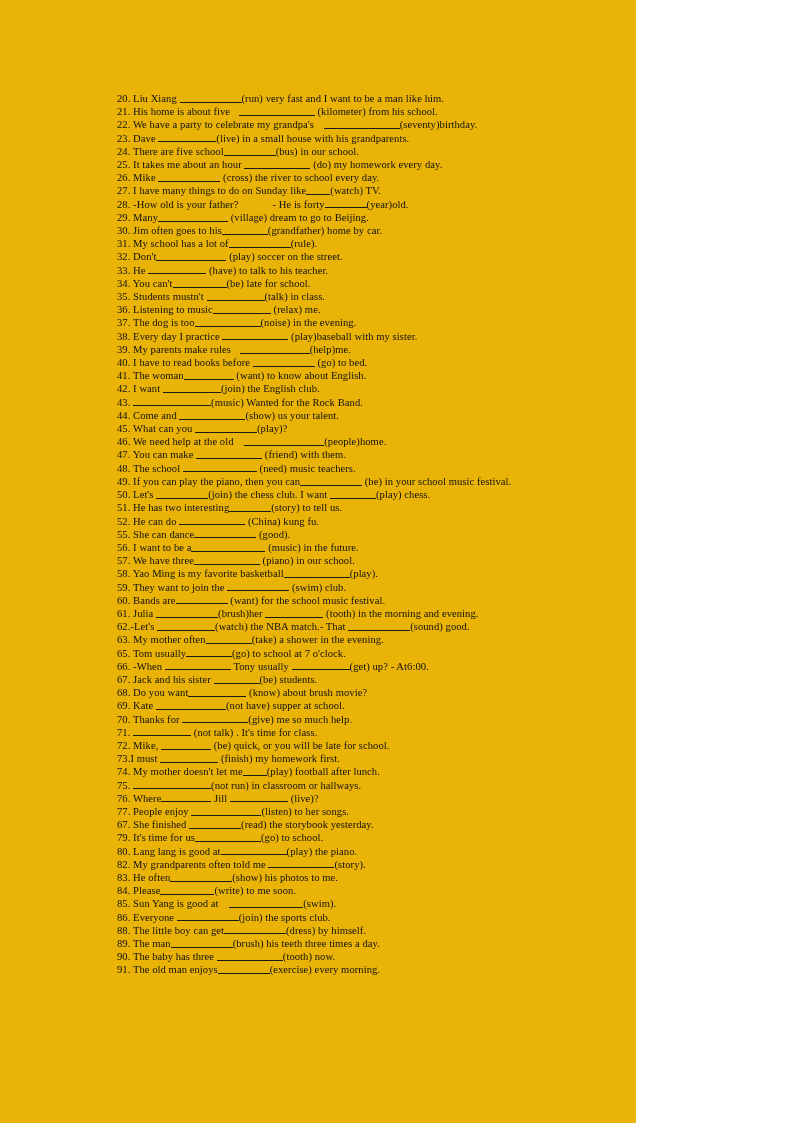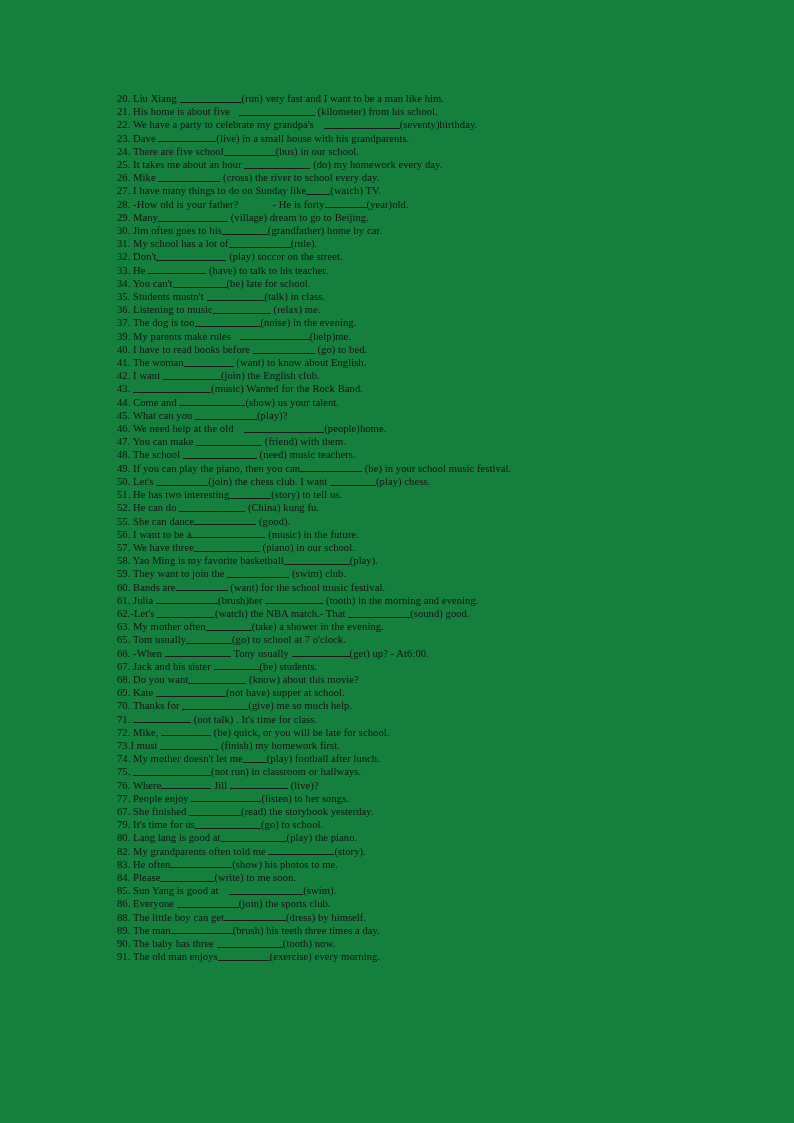--- a/index.html
+++ b/index.html
@@ -10,23 +10,23 @@
   }
   body {
     width: 794px;
     height: 1123px;
     font-family: "Liberation Serif", "DejaVu Serif", serif;
     color: #000000;
     overflow: hidden;
   }
   #sheet {
     position: relative;
-    width: 794px;
+    width: 636px;
     height: 1123px;
-    background: #15803d;
+    background: #eab308;
     box-sizing: border-box;
     padding: 93px 0 0 117px;
   }
   #items {
     width: 560px;
   }
   .qline {
     font-size: 10.6px;
     line-height: 12.72px;
     white-space: nowrap;
@@ -63,20 +63,21 @@
       <div class="qline"><span class="num">28.</span><span> -How old is your father?</span><span class="sp" style="width: 34px;"></span><span>- He is forty</span><span class="blank" style="width: 42px;"></span><span>(year)old.</span></div>
       <div class="qline"><span class="num">29.</span><span> Many</span><span class="blank" style="width: 70px;"></span><span> (village) dream to go to Beijing.</span></div>
       <div class="qline"><span class="num">30.</span><span> Jim often goes to his</span><span class="blank" style="width: 46px;"></span><span>(grandfather) home by car.</span></div>
       <div class="qline"><span class="num">31.</span><span> My school has a lot of</span><span class="blank" style="width: 62px;"></span><span>(rule).</span></div>
       <div class="qline"><span class="num">32.</span><span> Don't</span><span class="blank" style="width: 70px;"></span><span> (play) soccer on the street.</span></div>
       <div class="qline"><span class="num">33.</span><span> He </span><span class="blank" style="width: 58px;"></span><span> (have) to talk to his teacher.</span></div>
       <div class="qline"><span class="num">34.</span><span> You can't</span><span class="blank" style="width: 54px;"></span><span>(be) late for school.</span></div>
       <div class="qline"><span class="num">35.</span><span> Students mustn't </span><span class="blank" style="width: 58px;"></span><span>(talk) in class.</span></div>
       <div class="qline"><span class="num">36.</span><span> Listening to music</span><span class="blank" style="width: 58px;"></span><span> (relax) me.</span></div>
       <div class="qline"><span class="num">37.</span><span> The dog is too</span><span class="blank" style="width: 66px;"></span><span>(noise) in the evening.</span></div>
+      <div class="qline"><span class="num">38.</span><span> Every day I practice </span><span class="blank" style="width: 66px;"></span><span> (play)baseball with my sister.</span></div>
       <div class="qline"><span class="num">39.</span><span> My parents make rules </span><span class="sp" style="width: 6px;"></span><span class="blank" style="width: 70px;"></span><span>(help)me.</span></div>
       <div class="qline"><span class="num">40.</span><span> I have to read books before </span><span class="blank" style="width: 62px;"></span><span> (go) to bed.</span></div>
       <div class="qline"><span class="num">41.</span><span> The woman</span><span class="blank" style="width: 50px;"></span><span>  (want) to know about English.</span></div>
       <div class="qline"><span class="num">42.</span><span> I want </span><span class="blank" style="width: 58px;"></span><span>(join) the English club.</span></div>
       <div class="qline"><span class="num">43.</span><span> </span><span class="blank" style="width: 78px;"></span><span>(music) Wanted for the Rock Band.</span></div>
       <div class="qline"><span class="num">44.</span><span> Come and </span><span class="blank" style="width: 66px;"></span><span>(show) us your talent.</span></div>
       <div class="qline"><span class="num">45.</span><span> What can you </span><span class="blank" style="width: 62px;"></span><span>(play)?</span></div>
       <div class="qline"><span class="num">46.</span><span> We need help at the old </span><span class="sp" style="width: 8px;"></span><span class="blank" style="width: 80px;"></span><span>(people)home.</span></div>
       <div class="qline"><span class="num">47.</span><span> You can make </span><span class="blank" style="width: 66px;"></span><span> (friend) with them.</span></div>
       <div class="qline"><span class="num">48.</span><span> The school </span><span class="blank" style="width: 74px;"></span><span> (need) music teachers.</span></div>
@@ -89,21 +90,21 @@
       <div class="qline"><span class="num">57.</span><span> We have three</span><span class="blank" style="width: 66px;"></span><span> (piano) in our school.</span></div>
       <div class="qline"><span class="num">58.</span><span> Yao Ming is my favorite basketball</span><span class="blank" style="width: 66px;"></span><span>(play).</span></div>
       <div class="qline"><span class="num">59.</span><span> They want to join the </span><span class="blank" style="width: 62px;"></span><span> (swim) club.</span></div>
       <div class="qline"><span class="num">60.</span><span> Bands are</span><span class="blank" style="width: 52px;"></span><span> (want) for the school music festival.</span></div>
       <div class="qline"><span class="num">61.</span><span> Julia </span><span class="blank" style="width: 62px;"></span><span>(brush)her </span><span class="blank" style="width: 58px;"></span><span> (tooth) in the morning and evening.</span></div>
       <div class="qline"><span class="num">62.</span><span>-Let's </span><span class="blank" style="width: 58px;"></span><span>(watch) the NBA match.- That </span><span class="blank" style="width: 62px;"></span><span>(sound) good.</span></div>
       <div class="qline"><span class="num">63.</span><span> My mother often</span><span class="blank" style="width: 46px;"></span><span>(take) a shower in the evening.</span></div>
       <div class="qline"><span class="num">65.</span><span> Tom usually</span><span class="blank" style="width: 46px;"></span><span>(go) to school at 7 o'clock.</span></div>
       <div class="qline"><span class="num">66.</span><span> -When </span><span class="blank" style="width: 66px;"></span><span> Tony usually </span><span class="blank" style="width: 58px;"></span><span>(get) up? - At6:00.</span></div>
       <div class="qline"><span class="num">67.</span><span> Jack and his sister </span><span class="blank" style="width: 46px;"></span><span>(be) students.</span></div>
-      <div class="qline"><span class="num">68.</span><span> Do you want</span><span class="blank" style="width: 58px;"></span><span> (know) about this movie?</span></div>
+      <div class="qline"><span class="num">68.</span><span> Do you want</span><span class="blank" style="width: 58px;"></span><span> (know) about brush movie?</span></div>
       <div class="qline"><span class="num">69.</span><span> Kate </span><span class="blank" style="width: 70px;"></span><span>(not have) supper at school.</span></div>
       <div class="qline"><span class="num">70.</span><span> Thanks for </span><span class="blank" style="width: 66px;"></span><span>(give) me so much help.</span></div>
       <div class="qline"><span class="num">71.</span><span> </span><span class="blank" style="width: 58px;"></span><span> (not talk) . It's time for class.</span></div>
       <div class="qline"><span class="num">72.</span><span> Mike, </span><span class="blank" style="width: 50px;"></span><span> (be) quick, or you will be late for school.</span></div>
       <div class="qline"><span class="num">73.</span><span>I must </span><span class="blank" style="width: 58px;"></span><span> (finish) my homework first.</span></div>
       <div class="qline"><span class="num">74.</span><span> My mother doesn't let me</span><span class="blank" style="width: 24px;"></span><span>(play) football after lunch.</span></div>
       <div class="qline"><span class="num">75.</span><span> </span><span class="blank" style="width: 78px;"></span><span>(not run) in classroom or hallways.</span></div>
       <div class="qline"><span class="num">76.</span><span> Where</span><span class="blank" style="width: 50px;"></span><span> Jill </span><span class="blank" style="width: 58px;"></span><span>  (live)?</span></div>
       <div class="qline"><span class="num">77.</span><span> People enjoy </span><span class="blank" style="width: 70px;"></span><span>(listen) to her songs.</span></div>
       <div class="qline"><span class="num">67.</span><span> She finished </span><span class="blank" style="width: 52px;"></span><span>(read) the storybook yesterday.</span></div>

